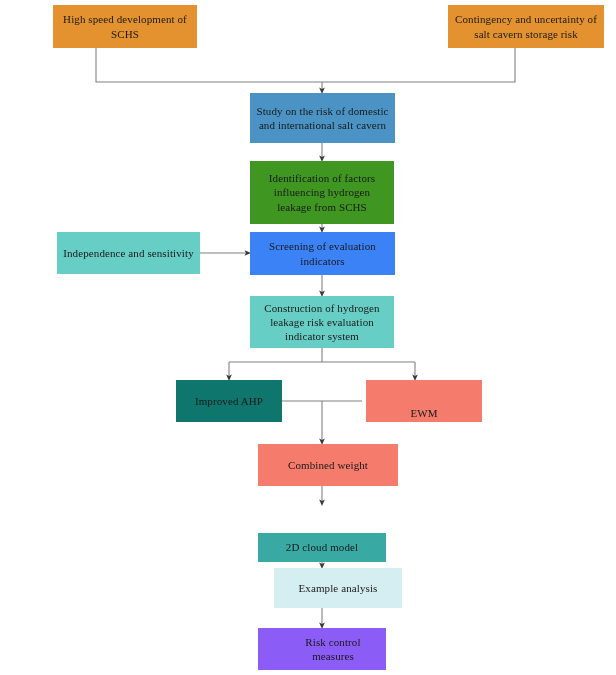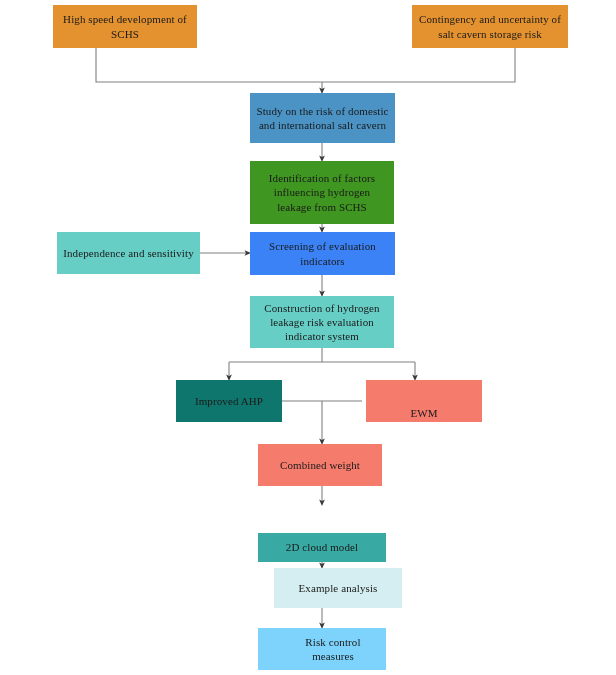--- a/index.html
+++ b/index.html
@@ -68,21 +68,21 @@
         <path d="M322,401 L322,442" fill="none" stroke="#808080" stroke-width="1.1" marker-end="url(#arrowhead)"></path>
         <path d="M322,486 L322,503" fill="none" stroke="#808080" stroke-width="1.1" marker-end="url(#arrowhead)"></path>
         <path d="M322,547 L322,566" fill="none" stroke="#808080" stroke-width="1.1" marker-end="url(#arrowhead)"></path>
         <path d="M322,608 L322,626" fill="none" stroke="#808080" stroke-width="1.1" marker-end="url(#arrowhead)"></path>
       </g>
   </svg>
   <div id="node-layer">
       <div class="node" style="left: 25px; top: 5px; width: 144px; height: 43px; background: rgb(227, 146, 47); margin-left: 28px;">
         <span>High speed development of SCHS</span>
       </div>
-      <div class="node" style="left: 412px; top: 5px; width: 156px; height: 43px; background: rgb(227, 146, 47);">
+      <div class="node" style="left: 448px; top: 5px; width: 156px; height: 43px; background: rgb(227, 146, 47);">
         <span>Contingency and uncertainty of salt cavern storage risk</span>
       </div>
       <div class="node" style="left: 250px; top: 93px; width: 145px; height: 50px; background: rgb(74, 147, 196);">
         <span>Study on the risk of domestic and international salt cavern</span>
       </div>
       <div class="node" style="left: 250px; top: 161px; width: 144px; height: 63px; background: rgb(63, 150, 32);">
         <span>Identification of factors influencing hydrogen leakage from SCHS</span>
       </div>
       <div class="node" style="left: 57px; top: 232px; width: 143px; height: 42px; background: rgb(103, 206, 198);">
         <span>Independence and sensitivity</span>
@@ -92,26 +92,26 @@
       </div>
       <div class="node" style="left: 250px; top: 296px; width: 144px; height: 52px; background: rgb(103, 206, 198);">
         <span>Construction of hydrogen leakage risk evaluation indicator system</span>
       </div>
       <div class="node" style="left: 176px; top: 380px; width: 106px; height: 42px; background: #0f766e;">
         <span>Improved AHP</span>
       </div>
       <div class="node" style="left: 366px; top: 380px; width: 116px; height: 42px; background: rgb(245, 123, 109); align-items: flex-end;">
         <span>EWM</span>
       </div>
-      <div class="node" style="left: 258px; top: 444px; width: 124px; height: 42px; background: rgb(245, 123, 109);">
+      <div class="node" style="left: 258px; top: 444px; width: 140px; height: 42px; background: rgb(245, 123, 109);">
         <span>Combined weight</span>
       </div>
       <div class="node" style="left: 258px; top: 505px; width: 128px; height: 29px; background: rgb(57, 169, 163); margin-top: 28px;">
         <span>2D cloud model</span>
       </div>
       <div class="node" style="left: 274px; top: 568px; width: 128px; height: 40px; background: rgb(213, 238, 242);">
         <span>Example analysis</span>
       </div>
-      <div class="node" style="left: 258px; top: 628px; width: 128px; height: 42px; background: #7dd3fc; padding-left: 28px;">
+      <div class="node" style="left: 258px; top: 628px; width: 128px; height: 42px; background: #8b5cf6; padding-left: 28px;">
         <span>Risk control measures</span>
       </div>
     </div>
 </div>
 
 </body></html>

